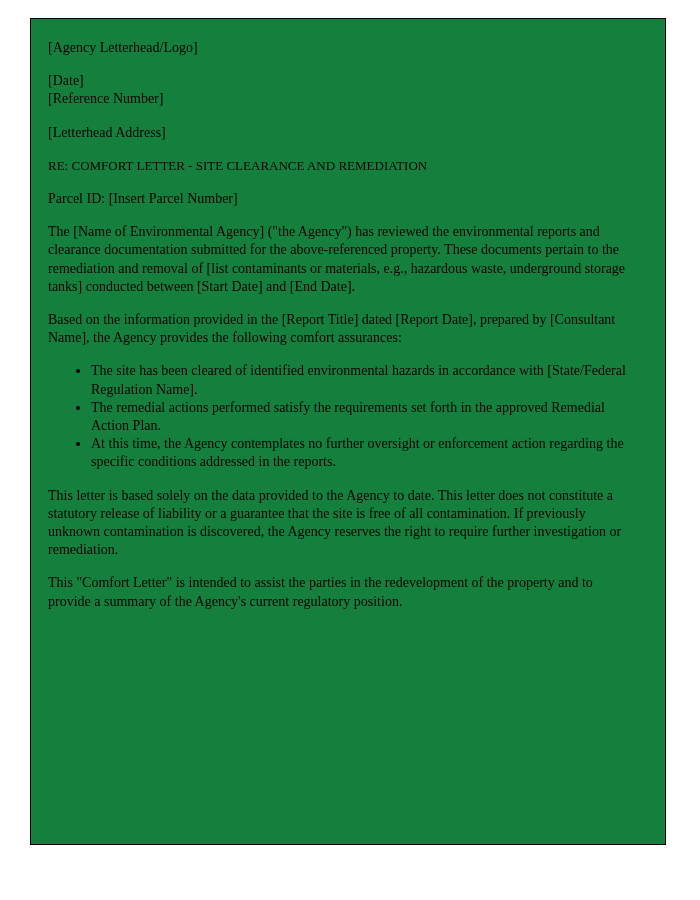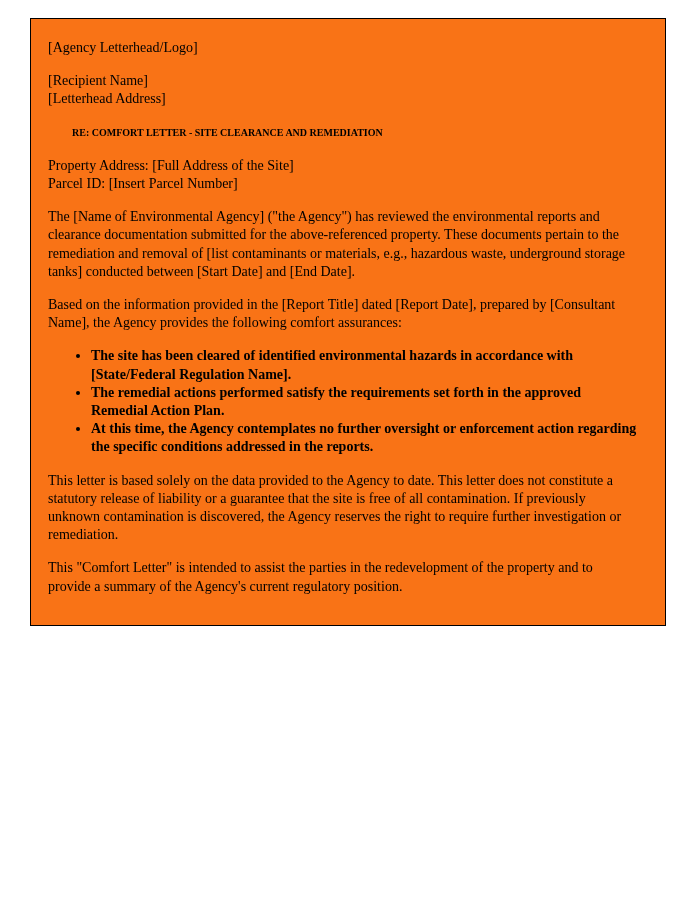--- a/index.html
+++ b/index.html
@@ -12,70 +12,70 @@
     height: 900px;
     position: relative;
     font-family: "Liberation Serif", "DejaVu Serif", serif;
     color: #000000;
   }
   .page-frame {
     position: absolute;
     left: 30px;
     top: 18px;
     width: 636px;
-    height: 608px;
+    height: 827px;
     border: 1px solid #000000;
     box-sizing: border-box;
-    background: #f97316;
+    background: #15803d;
     overflow: hidden;
   }
   .letter-content {
     padding: 20px 28px 0 17px;
     font-size: 14px;
     line-height: 18.2px;
   }
   .block {
     margin: 0 0 15px 0;
   }
   .line {
     margin: 0;
   }
   .subject {
-    font-weight: bold;
-    font-size: 10px;
-    margin-left: 24px;
+    font-weight: normal;
+    font-size: 13px;
   }
   ul.assurance-list {
     margin: 0 0 15px 0;
     padding-left: 43px;
   }
   ul.assurance-list li {
     margin: 0;
     padding-left: 0;
-    font-weight: bold;
   }
 </style>
 </head>
 <body>
 
 <div class="page-frame">
   <div class="letter-content">
 
     <p class="block">[Agency Letterhead/Logo]</p>
 
+    <div class="block">
+      <p class="line">[Date]</p>
+      <p class="line">[Reference Number]</p>
+    </div>
 
     <div class="block">
-      <p class="line">[Recipient Name]</p>
       <p class="line">[Letterhead Address]</p>
     </div>
 
     <p class="block subject">RE: COMFORT LETTER - SITE CLEARANCE AND REMEDIATION</p>
 
     <div class="block">
-      <p class="line">Property Address: [Full Address of the Site]</p>
       <p class="line">Parcel ID: [Insert Parcel Number]</p>
     </div>
 
 
     <p class="block">The [Name of Environmental Agency] ("the Agency") has reviewed the environmental reports and clearance documentation submitted for the above-referenced property. These documents pertain to the remediation and removal of [list contaminants or materials, e.g., hazardous waste, underground storage tanks] conducted between [Start Date] and [End Date].</p>
 
     <p class="block">Based on the information provided in the [Report Title] dated [Report Date], prepared by [Consultant Name], the Agency provides the following comfort assurances:</p>
 
     <ul class="assurance-list">
       <li>The site has been cleared of identified environmental hazards in accordance with [State/Federal Regulation Name].</li>

